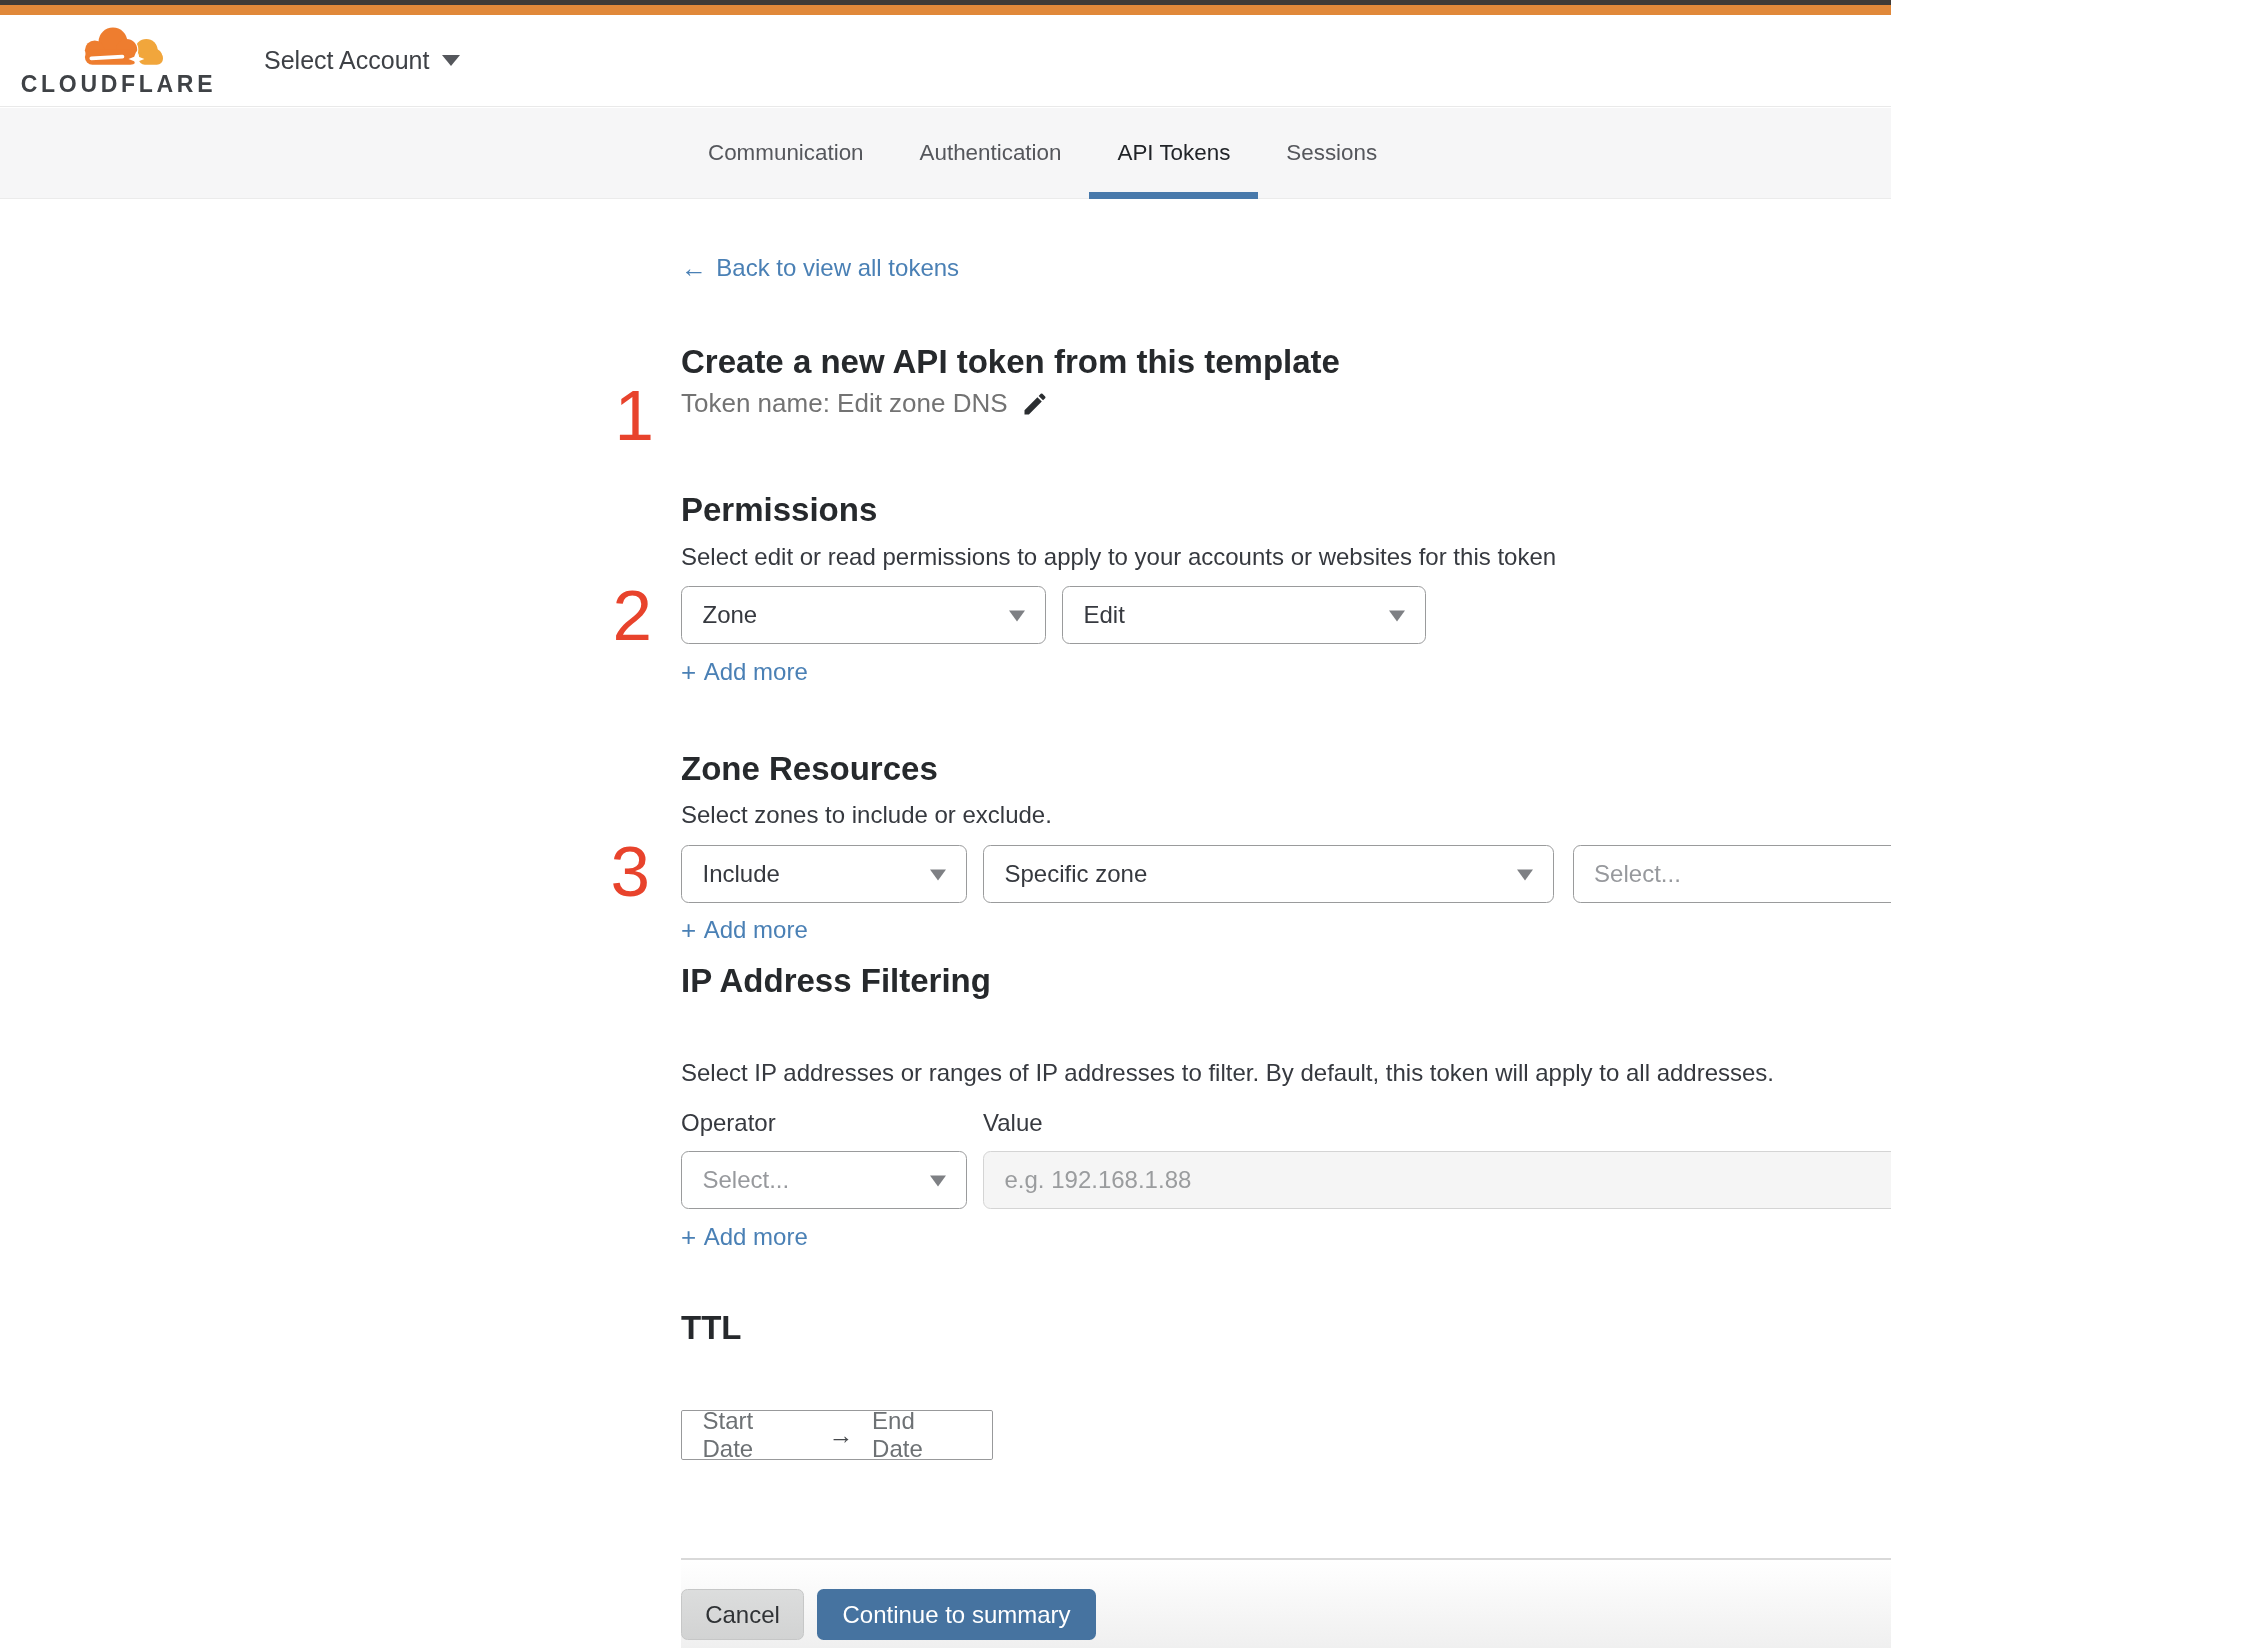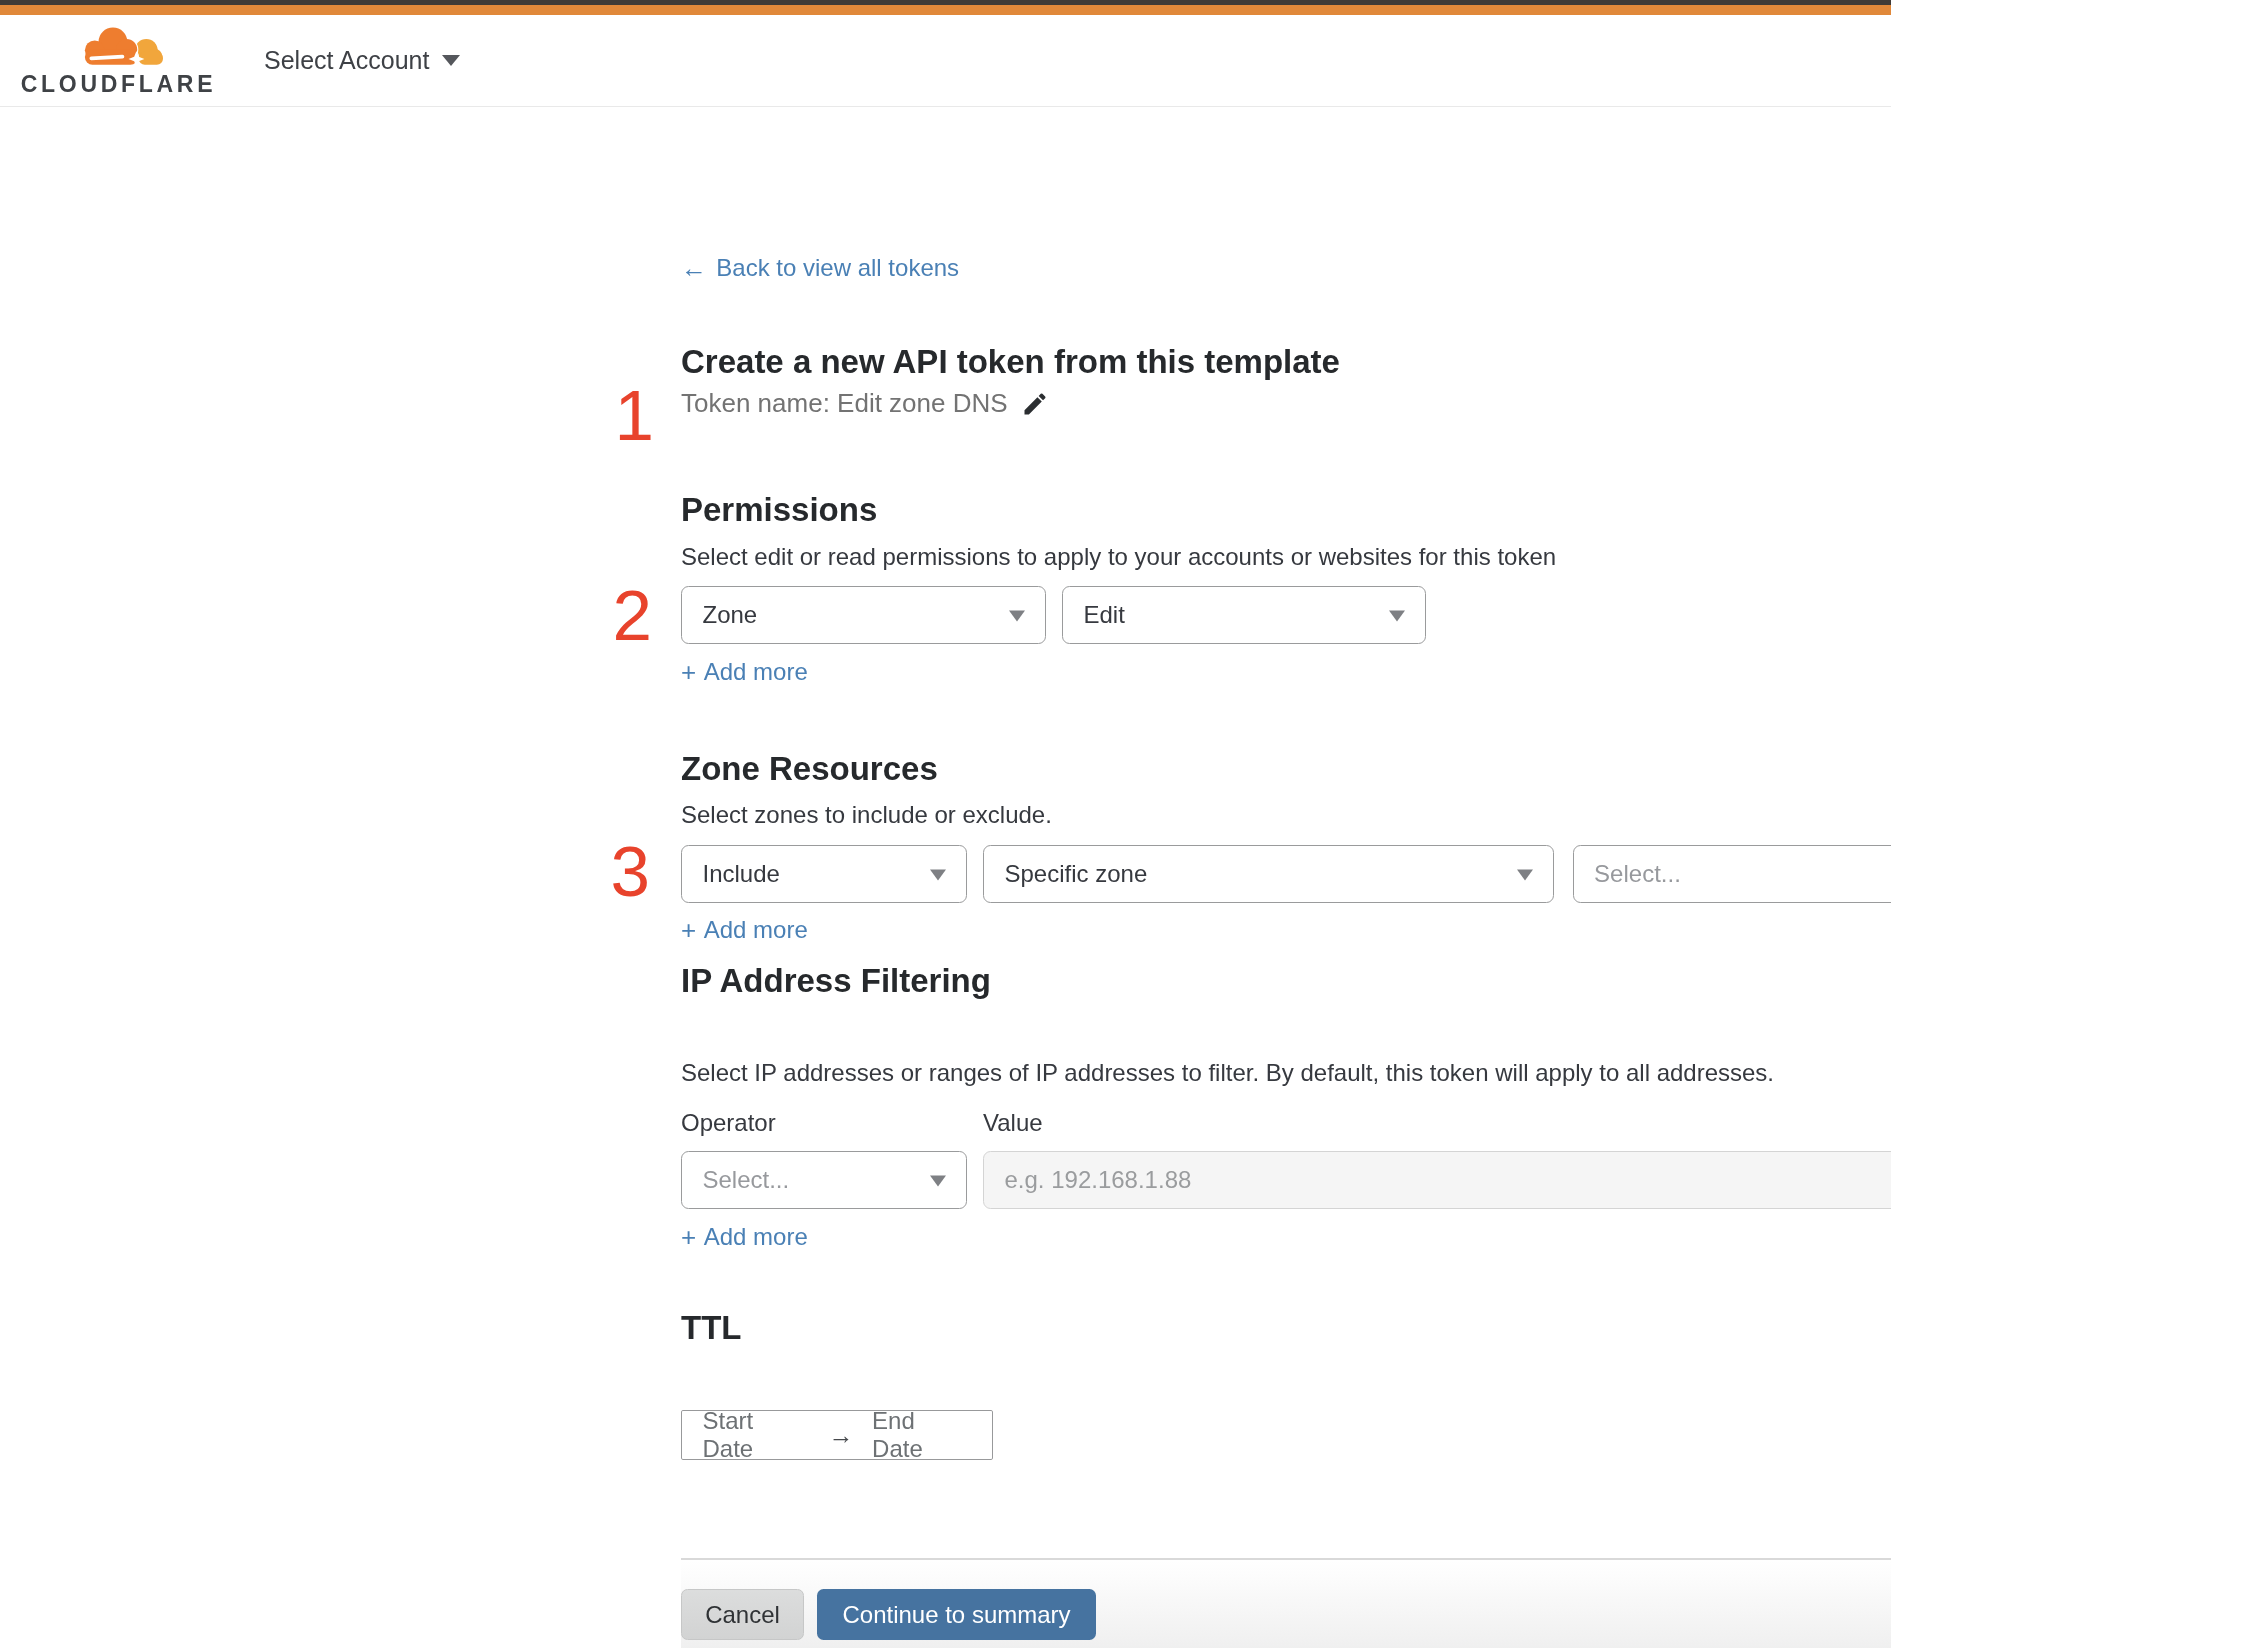--- a/index.html
+++ b/index.html
@@ -160,20 +160,37 @@
         </g>
       </svg>
       <div class="brand-text">CLOUDFLARE</div>
     </div>
     <div class="account-select">
       <span>Select Account</span>
       <span class="caret-down"></span>
     </div>
   </div>
 
+  <div class="tabbar">
+    <div class="tabs">
+      <div class="tab">
+        <span>Communication</span>
+      </div>
+      <div class="tab">
+        <span>Authentication</span>
+      </div>
+      <div class="tab active">
+        <span>API Tokens</span>
+        <span class="tab-underline"></span>
+      </div>
+      <div class="tab">
+        <span>Sessions</span>
+      </div>
+    </div>
+  </div>
 
   <div class="abs back-link">
     <span class="back-arrow">←</span>
     <span>Back to view all tokens</span>
   </div>
 
   <div class="step-num step-1">1</div>
   <div class="step-num step-2">2</div>
   <div class="step-num step-3">3</div>
 

